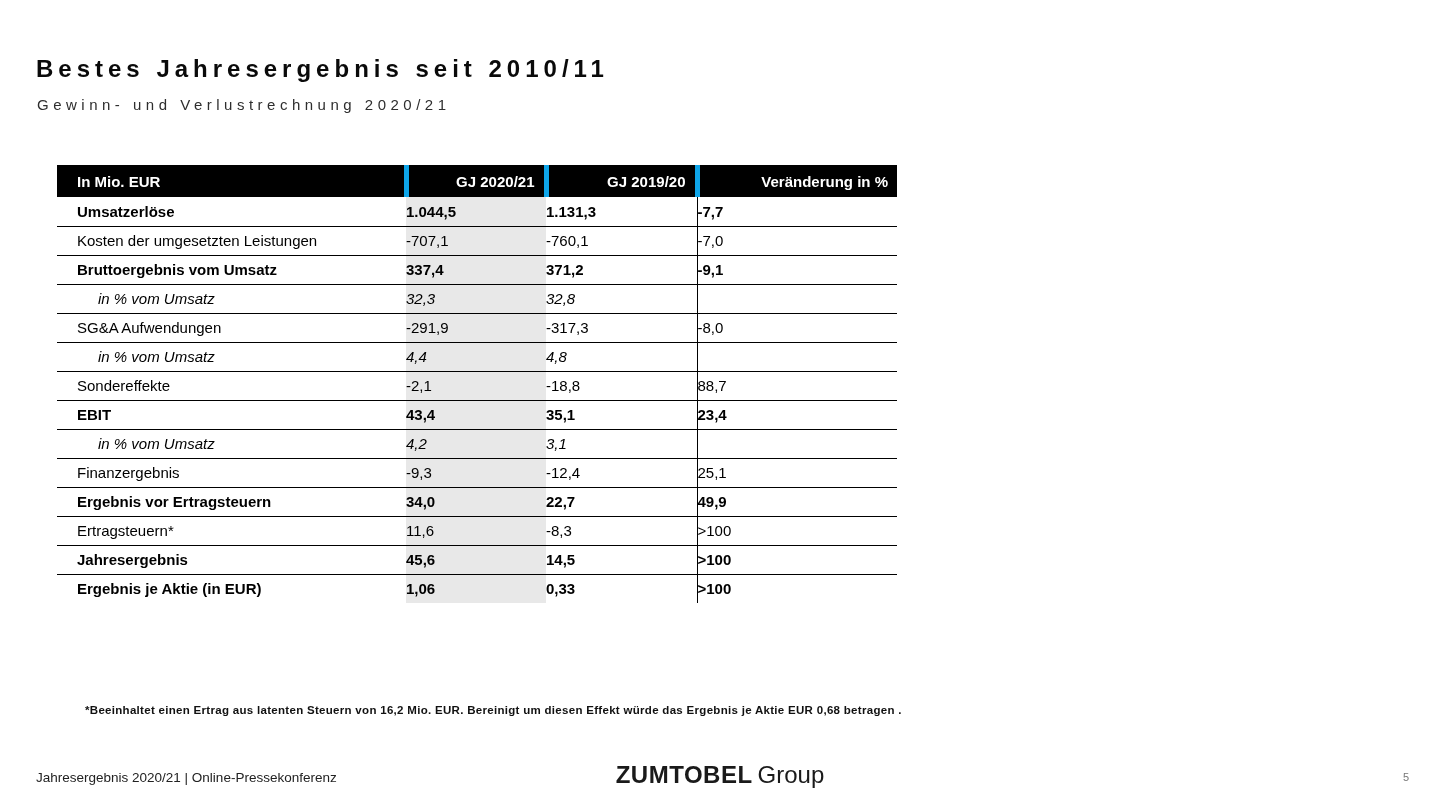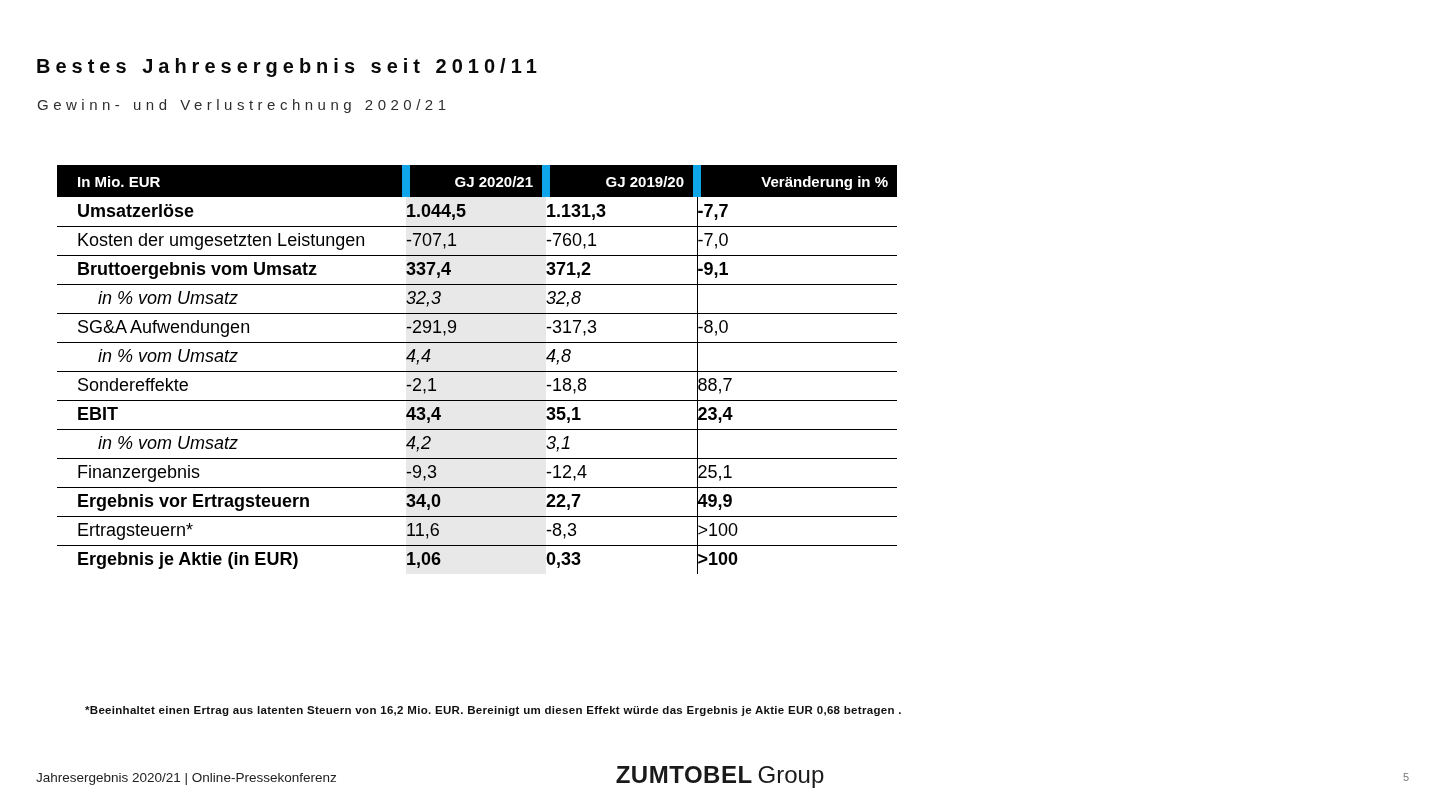--- a/index.html
+++ b/index.html
@@ -8,21 +8,21 @@
     position:relative;
     background:#ffffff;
     font-family:"Liberation Sans", sans-serif;
     color:#000;
     overflow:hidden;
   }
 
   
   .page-title {
     position:absolute; left:36px; top:55px;
-    font-size:20px; font-weight:bold; letter-spacing:5px;
+    font-size:24px; font-weight:bold; letter-spacing:5px;
     color:#0a0a0a; white-space:nowrap;
   }
   .page-subtitle {
     position:absolute; left:37px; top:96px;
     font-size:15px; font-weight:normal; letter-spacing:4.5px;
     color:#2e2e2e; white-space:nowrap;
   }
 
   
   .pnl-wrap { position:absolute; left:57px; top:165px; width:840px; }
@@ -32,24 +32,24 @@
   .pnl col.c3 { width:151px; }
   .pnl col.c4 { width:200px; }
 
   .pnl thead th {
     background:#000000; color:#ffffff;
     height:32px; font-size:15px; font-weight:bold;
     text-align:right; padding:0 9px 0 0; vertical-align:middle;
     white-space:nowrap;
   }
   .pnl thead th.h-label { text-align:left; padding:0 0 0 20px; }
-  .pnl thead th + th { border-left:8px solid #0ea5e9; }
+  .pnl thead th + th { border-left:5px solid #0ea5e9; }
 
   .pnl tbody td {
-    height:29px; font-size:18px; vertical-align:middle;
+    height:29px; font-size:15px; vertical-align:middle;
     white-space:nowrap; overflow:hidden;
   }
   .pnl tbody tr:not(:last-child) td { border-bottom:1.5px solid #000; }
 
   .pnl td.c-label { text-align:left; padding-left:20px; }
   .pnl td.c-num   { text-align:left; padding-right:9px; }
   .pnl td.col-hl  { background:#e8e8e8; }
   .pnl td.c-change{ border-left:1.5px solid #000; }
 
   .pnl tr.row-bold td { font-weight:bold; }
@@ -169,20 +169,26 @@
         <td class="c-num">22,7</td>
         <td class="c-num c-change">49,9</td>
       </tr>
         <tr class="row-normal">
         <td class="c-label">Ertragsteuern*</td>
         <td class="c-num col-hl">11,6</td>
         <td class="c-num">-8,3</td>
         <td class="c-num c-change">&gt;100</td>
       </tr>
         <tr class="row-bold">
+        <td class="c-label">Jahresergebnis</td>
+        <td class="c-num col-hl">45,6</td>
+        <td class="c-num">14,5</td>
+        <td class="c-num c-change">&gt;100</td>
+      </tr>
+        <tr class="row-bold">
         <td class="c-label">Ergebnis je Aktie (in EUR)</td>
         <td class="c-num col-hl">1,06</td>
         <td class="c-num">0,33</td>
         <td class="c-num c-change">&gt;100</td>
       </tr>
       </tbody>
   </table>
 </div>
 
 <div class="footnote">*Beeinhaltet einen Ertrag aus latenten Steuern von 16,2 Mio. EUR. Bereinigt um diesen Effekt würde das Ergebnis je Aktie EUR 0,68 betragen .</div>

